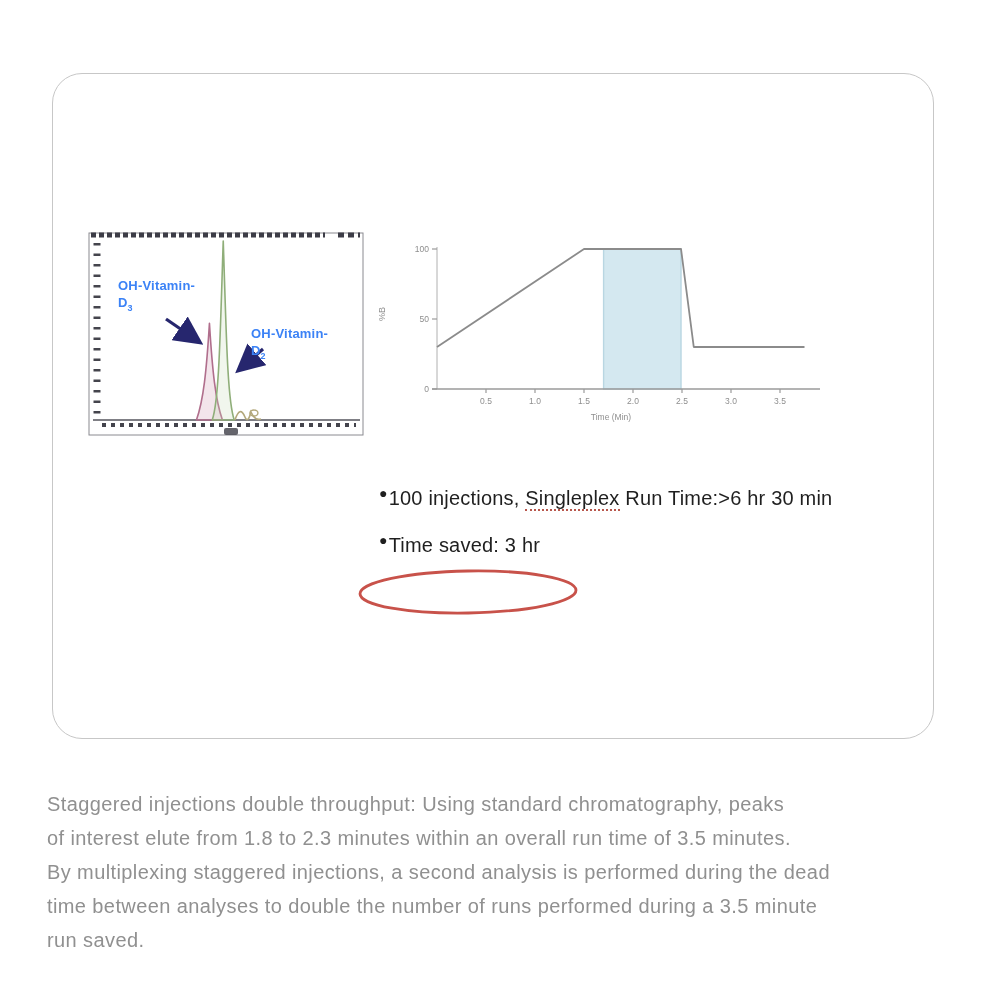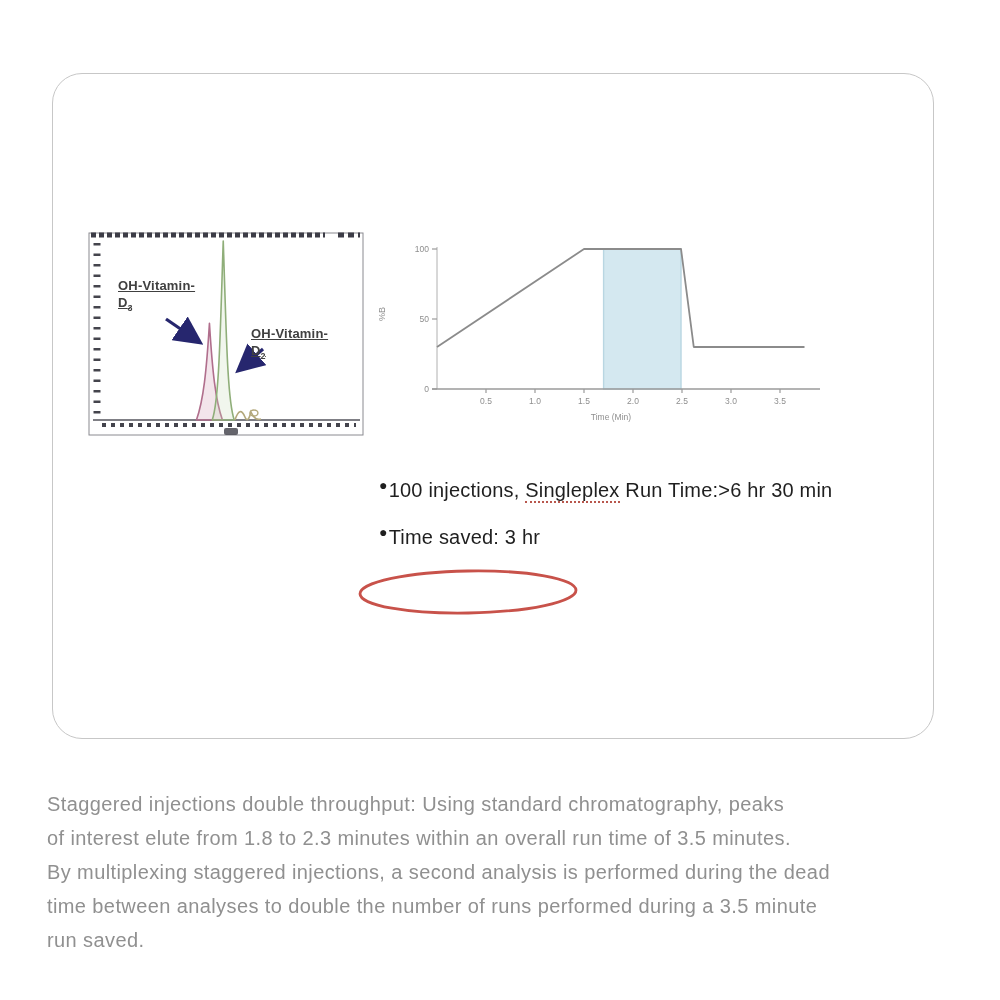--- a/index.html
+++ b/index.html
@@ -3,31 +3,31 @@
 <meta charset="utf-8">
 <style>
   html,body{margin:0;padding:0;background:#ffffff;}
   .page{position:relative;width:1000px;height:1000px;background:#ffffff;overflow:hidden;
         font-family:"Liberation Sans", sans-serif;}
   .card{position:absolute;left:52px;top:73px;width:880px;height:664px;background:#ffffff;
         border:1px solid #c7c7c7;border-radius:30px;}
   
   .chrom{position:absolute;left:35px;top:153px;width:276px;height:214px;}
   .chrom svg{position:absolute;left:0;top:0;}
-  .peak-label{position:absolute;color:#404040;font-size:13px;line-height:17px;
-              font-weight:bold;letter-spacing:.2px;filter:blur(.3px);text-decoration:underline;}
+  .peak-label{position:absolute;color:#3b82f6;font-size:13px;line-height:17px;
+              font-weight:bold;letter-spacing:.2px;filter:blur(.3px);}
   .peak-label sub{font-size:9px;}
   
   .grad{position:absolute;left:343px;top:163px;width:435px;height:195px;}
   .grad-ylab{position:absolute;left:-21px;top:72px;color:#8e8e8e;font-size:9px;
              transform:rotate(-90deg);filter:blur(.3px);}
   
   .tp{position:absolute;left:326px;top:370px;width:545px;}
   .tp-heading{font-size:21px;font-weight:bold;color:#1b1b1b;letter-spacing:.2px;}
-  .tp-bullets{margin-top:28px;}
+  .tp-bullets{margin-top:36px;}
   .bullet-row{font-size:20px;color:#1f1f1f;letter-spacing:.2px;margin-bottom:15px;
               line-height:27px;white-space:nowrap;}
   .blt{font-size:14px;vertical-align:7px;margin-right:1px;}
   .uline{border-bottom:2px dotted #b8574d;padding-bottom:0px;}
   .ellipse-ann{position:absolute;left:302px;top:493px;pointer-events:none;}
   
   .caption{position:absolute;left:47px;top:787px;width:910px;color:#909090;
            font-size:20px;line-height:34px;letter-spacing:.4px;}
 </style>
 </head>

